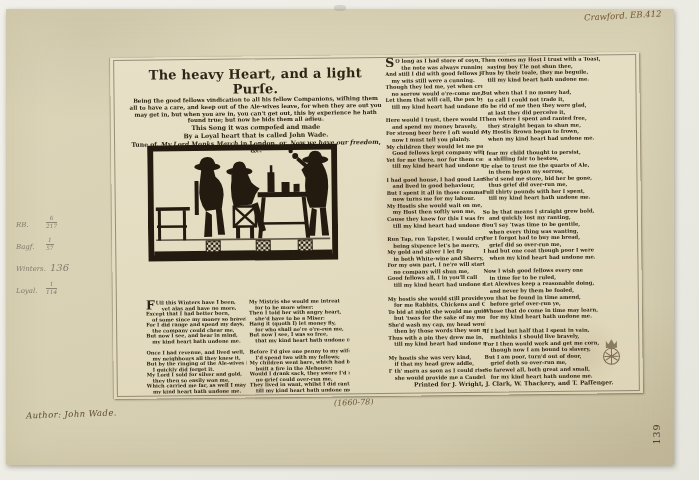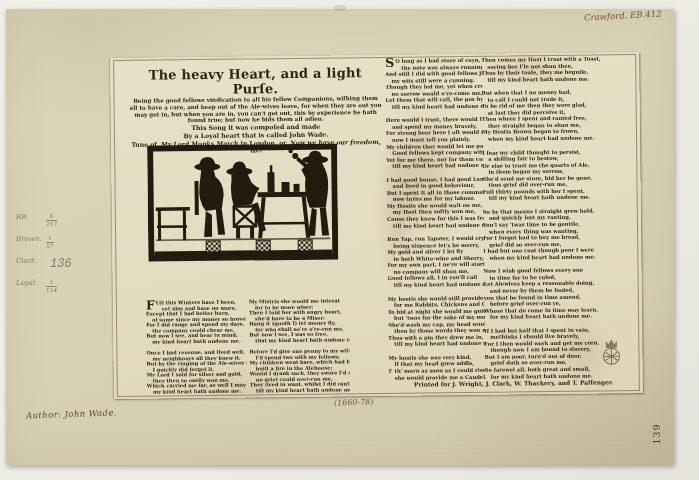--- a/index.html
+++ b/index.html
@@ -12,26 +12,26 @@
            radial-gradient(220px 120px at 12% 6%, rgba(120,110,80,.10), transparent 70%),
            radial-gradient(300px 200px at 95% 95%, rgba(110,95,60,.14), transparent 70%),
            linear-gradient(160deg,#dcd5b9 0%,#d8d1b4 50%,#d0c8aa 100%);
          box-shadow:1px 2px 5px rgba(40,35,20,.35), inset 0 0 40px rgba(150,135,95,.18);
          border-radius:1px;}
   .speck{position:absolute;background:rgba(90,85,70,.45);border-radius:50%;}
   
   .hand{position:absolute;font-style:italic;font-family:"DejaVu Serif",serif;white-space:nowrap;}
   .crawford{left:584px;top:10px;width:96px;font-size:8.5px;color:#6e5534;transform:rotate(-3deg);}
   .refs{position:absolute;left:16px;top:213px;color:#847c6b;font-style:italic;font-size:7px;}
-  .ref-row{display:flex;align-items:flex-start;height:16px;margin-bottom:6px;}
+  .ref-row{display:flex;align-items:flex-end;height:16px;margin-bottom:6px;}
   .ref-label{display:inline-block;width:30px;}
   .frac{display:inline-block;text-align:center;font-size:5.8px;line-height:6.5px;font-style:italic;}
   .frac .num{display:block;border-bottom:1px solid rgba(132,124,107,.9);padding:0 2px;}
   .frac .den{display:block;}
-  .plainref{font-size:12px;padding-left:4px;font-family:Liberation Mono, monospace;}
+  .plainref{font-size:10px;padding-left:4px;}
   .author-note{left:26px;top:409px;font-size:8.5px;color:#5f4a2e;transform:rotate(-2deg);letter-spacing:.4px;}
   .date-note{left:334px;top:398px;font-size:8px;color:#6e583a;transform:rotate(-2deg);}
   .stamp{position:absolute;left:646px;top:423px;width:20px;height:28px;}
   .stamp span{display:block;transform:rotate(-90deg) translate(-6px,0);font-size:9.5px;
               letter-spacing:1px;color:#474139;font-family:"DejaVu Serif",serif;}
   
   .broadside{position:absolute;left:112px;top:55px;width:529px;height:341px;
              background:linear-gradient(170deg,#e7e0c6 0%,#e4dcc1 55%,#ded5b8 100%);
              transform:rotate(-0.65deg);
              box-shadow:1px 1px 2px rgba(60,45,25,.5), -1px 0 1px rgba(60,45,25,.25);}
@@ -81,28 +81,28 @@
 
 <div class="refs" id="refs">
     <div class="ref-row">
       <span class="ref-label">RB.</span>
       <span class="frac">
         <span class="num">6</span>
         <span class="den">217</span>
       </span>
     </div>
     <div class="ref-row">
-      <span class="ref-label">Brown.</span>
+      <span class="ref-label">Bagf.</span>
       <span class="frac">
         <span class="num">1</span>
         <span class="den">57</span>
       </span>
     </div>
     <div class="ref-row">
-      <span class="ref-label">Clark.</span>
+      <span class="ref-label">Winters.</span>
       <span class="plainref">136</span>
     </div>
     <div class="ref-row">
       <span class="ref-label">Loyal.</span>
       <span class="frac">
         <span class="num">1</span>
         <span class="den">114</span>
       </span>
     </div>
   </div>

